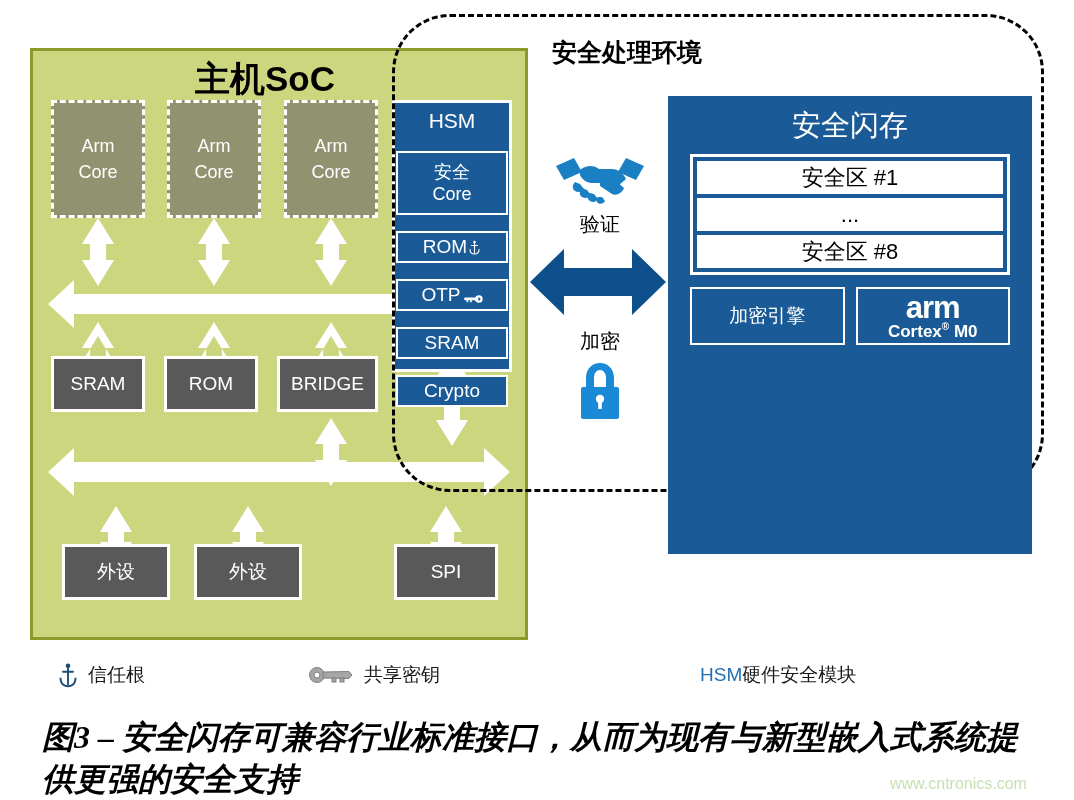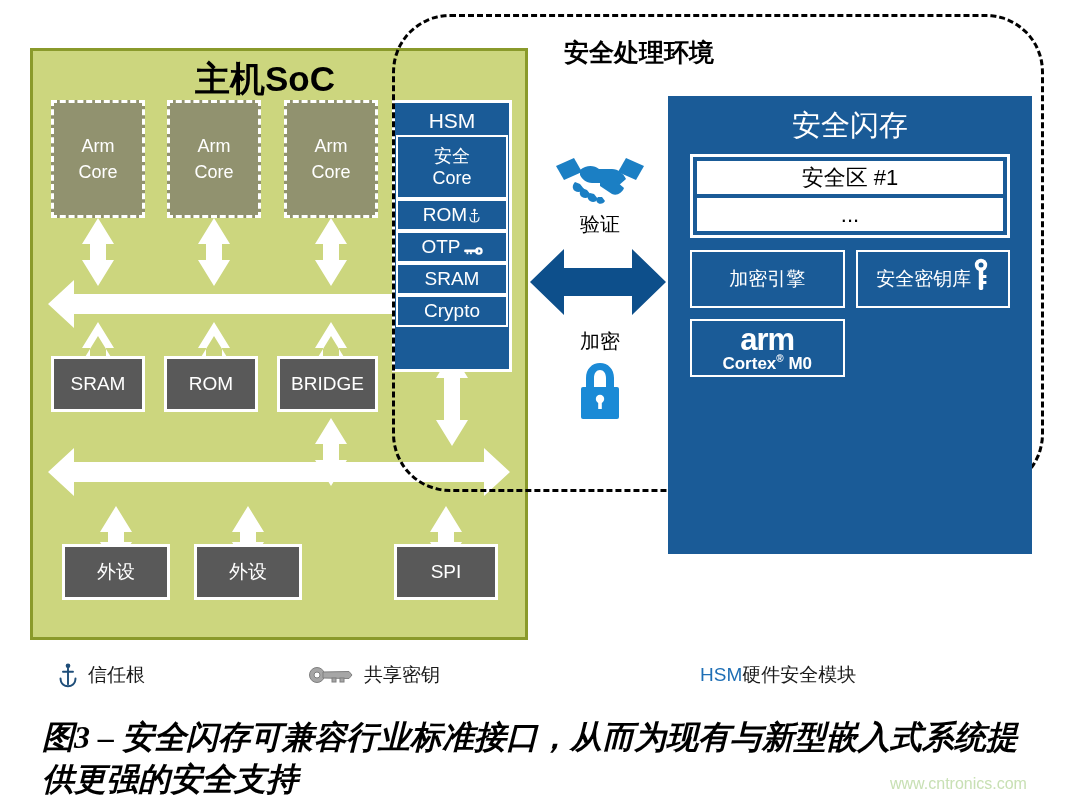--- a/index.html
+++ b/index.html
@@ -84,21 +84,21 @@
   }
   #hsm-title {
     width: 100%;
     text-align: center;
     color: #ffffff;
     font-size: 21px;
     line-height: 28px;
   }
   .hsm-item {
     position: relative;
-    margin: 0 auto 0 auto;
+    margin: 16px auto 0 auto;
     width: 112px;
     border: 2px solid #ffffff;
     background: #1a5b97;
     color: #ffffff;
     font-size: 19px;
     display: flex;
     align-items: center;
     justify-content: center;
     text-align: right;
     box-sizing: border-box;
@@ -112,21 +112,20 @@
     width: 652px; height: 478px;
     border: 3px dashed #000000;
     border-radius: 58px;
     background: transparent;
   }
   #secure-env-title {
     left: 552px; top: 36px;
     font-size: 25px;
     font-weight: bold;
     color: #000000;
-    margin-left: 12px;
   }
 
   
   #flash-block {
     left: 668px; top: 96px;
     width: 364px; height: 458px;
     background: #1a5b97;
   }
   #flash-title {
     width: 100%;
@@ -354,41 +353,30 @@
       <rect x="26.2" y="40" width="3.6" height="9" fill="#ffffff"></rect>
     </g>
   </svg>
 
   <div class="abs" id="flash-block">
     <div id="flash-title">安全闪存</div>
 
     <div id="zones-wrap">
       <div class="zone-row">安全区 #1</div>
       <div class="zone-row">...</div>
+      <div class="zone-row">安全区 #8</div>
     </div>
 
     <div id="flash-grid">
 
       <div class="flash-cell">
         <span>加密引擎</span>
       </div>
 
 
-      <div class="flash-cell">
-        <span>安全密钥库</span>
-        <svg style="width:16px;height:34px;margin-left:2px;margin-top:-8px;" viewBox="0 0 16 34">
-          <g fill="#ffffff">
-            <circle cx="8" cy="7" r="6.2"></circle>
-            <circle cx="8" cy="7" r="2.5" fill="#1a5b97"></circle>
-            <rect x="5.8" y="11" width="4.4" height="21" rx="1.4"></rect>
-            <rect x="10" y="17" width="3.4" height="3"></rect>
-            <rect x="10" y="23" width="3.4" height="3"></rect>
-          </g>
-        </svg>
-      </div>
 
       <div class="flash-cell">
         <div class="arm-logo">
           <span class="arm-word">arm</span>
           <span class="cortex-word"><span>Cortex</span><span class="reg">®</span> <span>M0</span></span>
         </div>
       </div>
 
     </div>
   </div>

